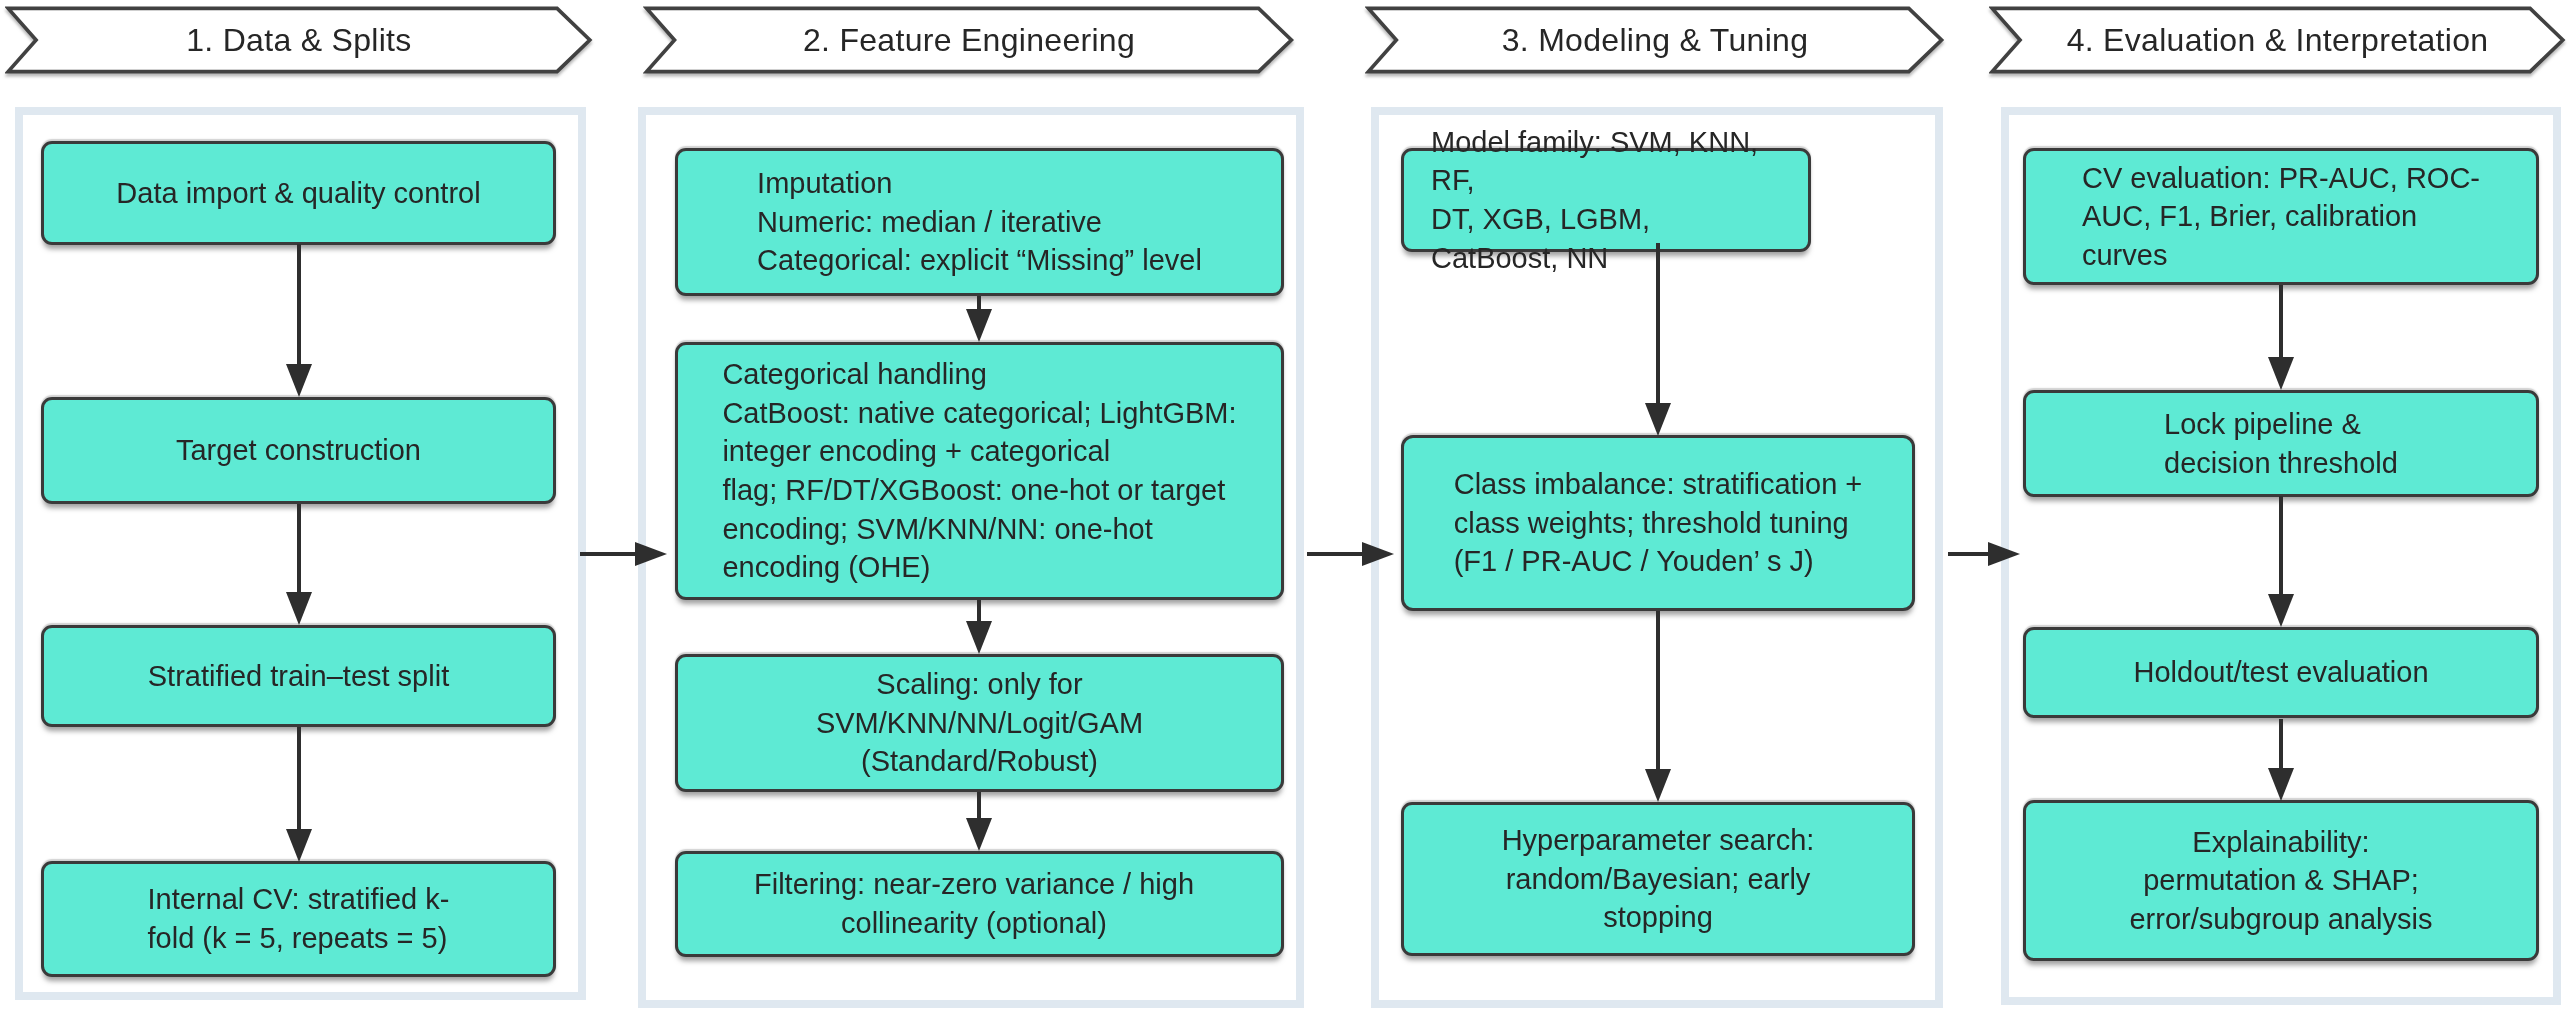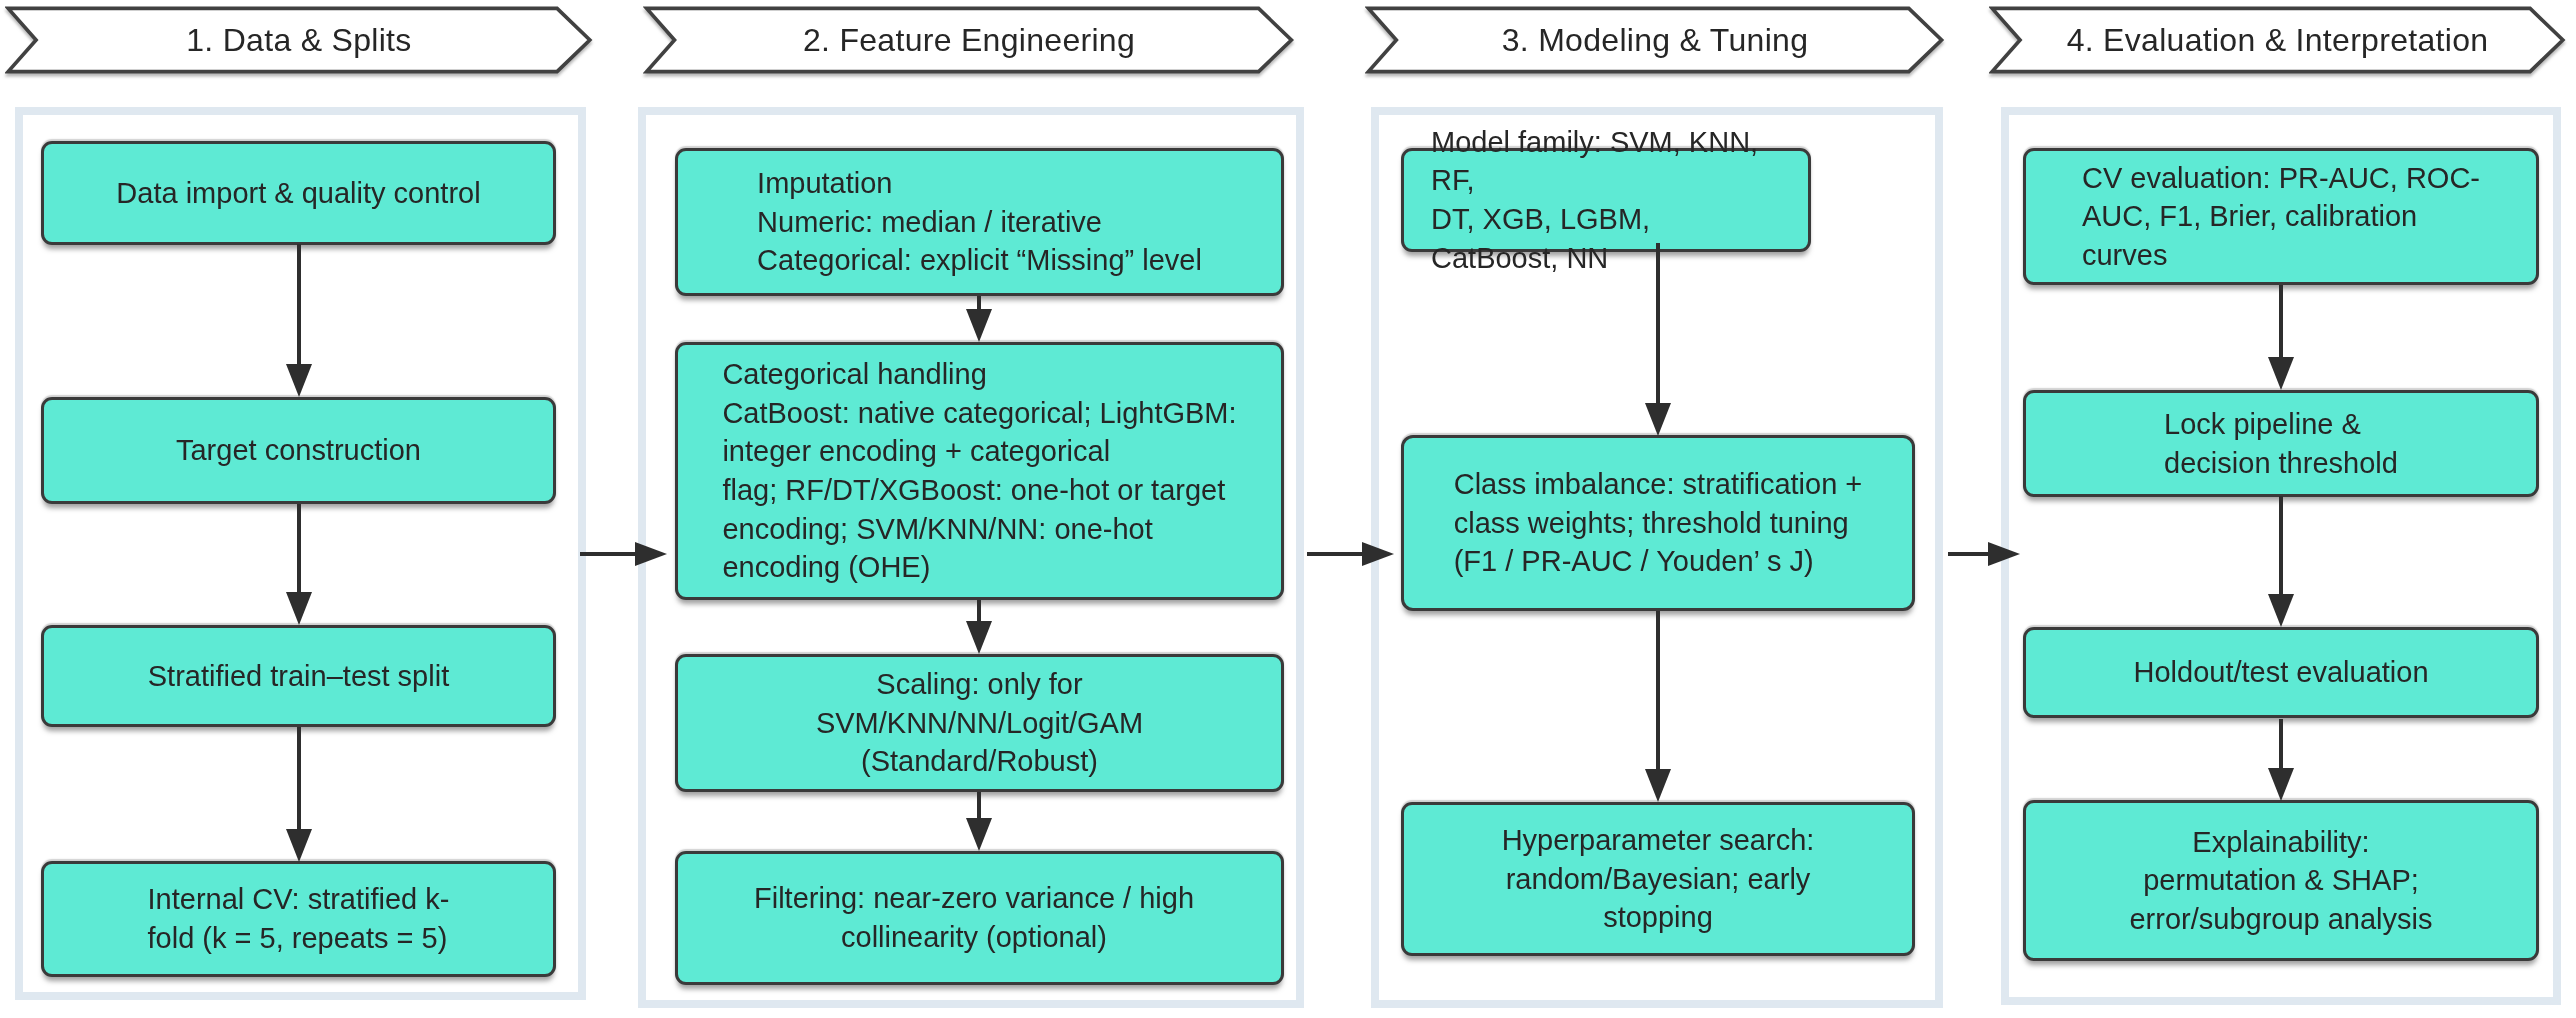--- a/index.html
+++ b/index.html
@@ -99,21 +99,21 @@
 integer encoding + categorical
 flag; RF/DT/XGBoost: one-hot or target
 encoding; SVM/KNN/NN: one-hot
 encoding (OHE)</span>
     </div>
   <div class="box" style="left:675px;top:654px;width:609px;height:138px;">
     <span>Scaling: only for
 SVM/KNN/NN/Logit/GAM
 (Standard/Robust)</span>
     </div>
-  <div class="box" style="left:675px;top:851px;width:609px;height:134px;padding-left:16px;">
+  <div class="box" style="left:675px;top:851px;width:609px;height:106px;padding-left:16px;">
     <span>Filtering: near-zero variance / high
 collinearity (optional)</span>
     </div>
 
   <div class="box tl" style="left:1401px;top:148px;width:410px;height:104px;">
     <span>Model family: SVM, KNN, RF,
 DT, XGB, LGBM, CatBoost, NN</span>
     </div>
   <div class="box tl" style="left:1401px;top:435px;width:514px;height:176px;border-radius:12px;">
     <span>Class imbalance: stratification +

